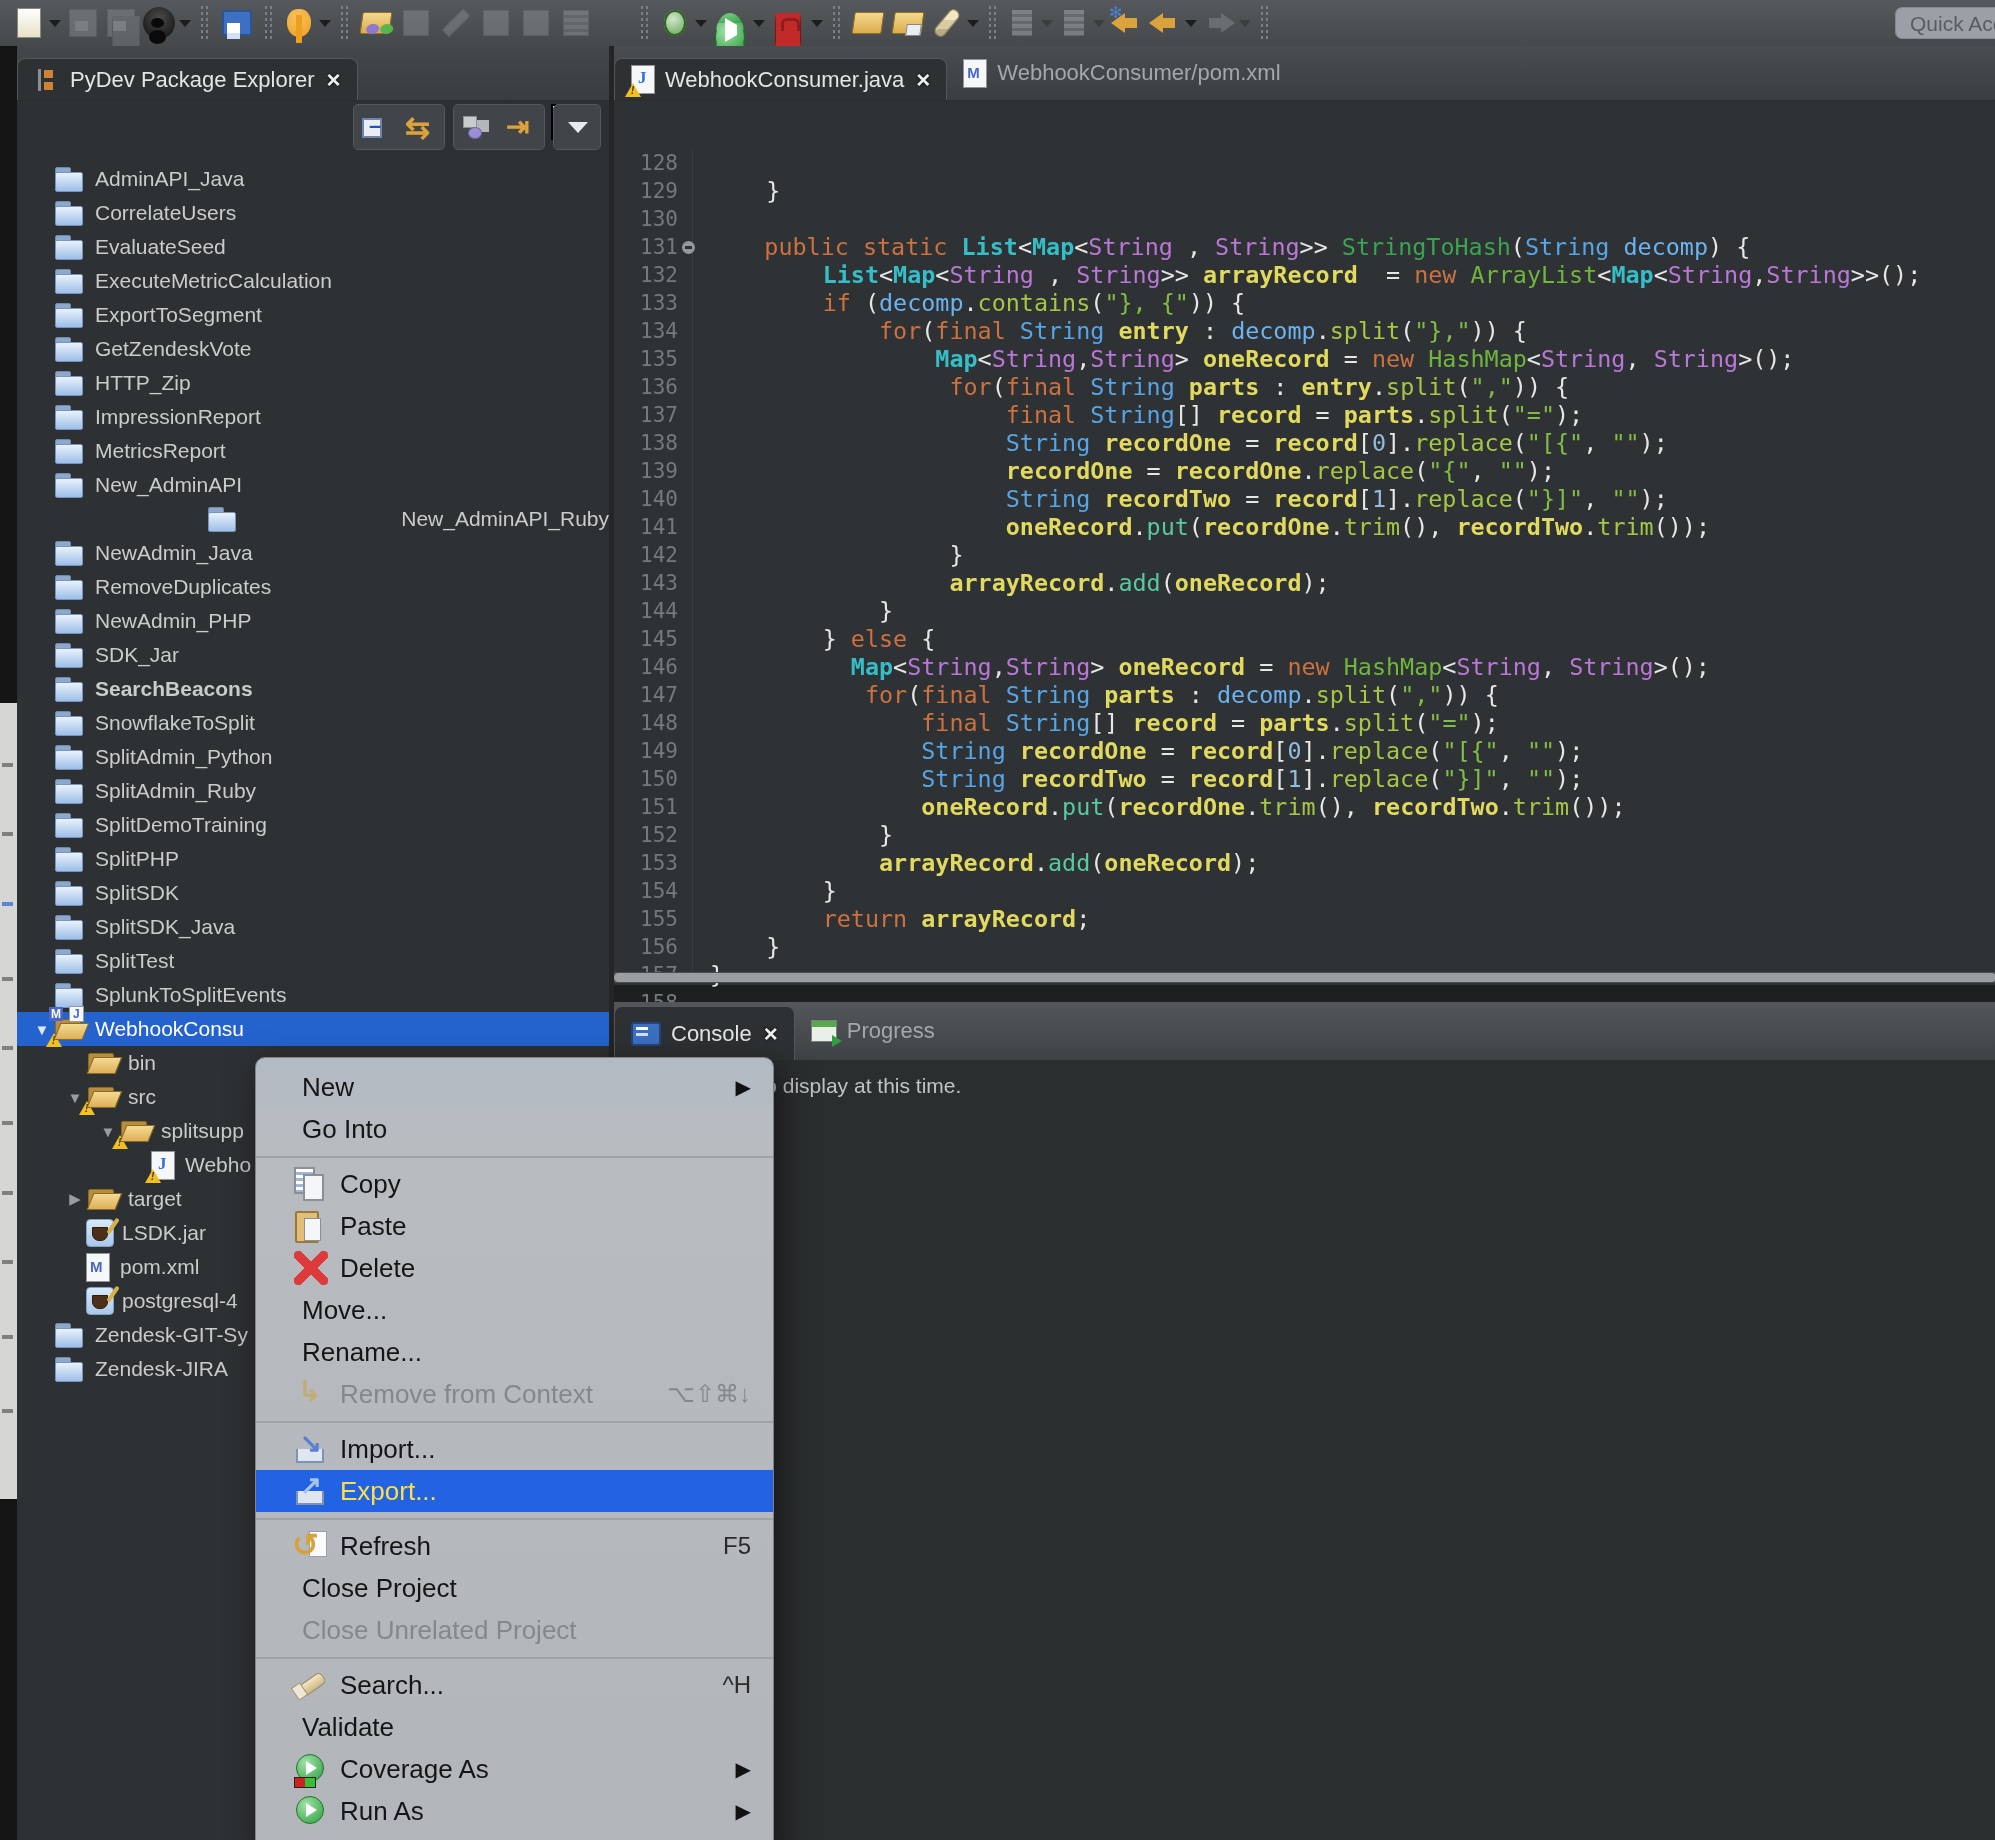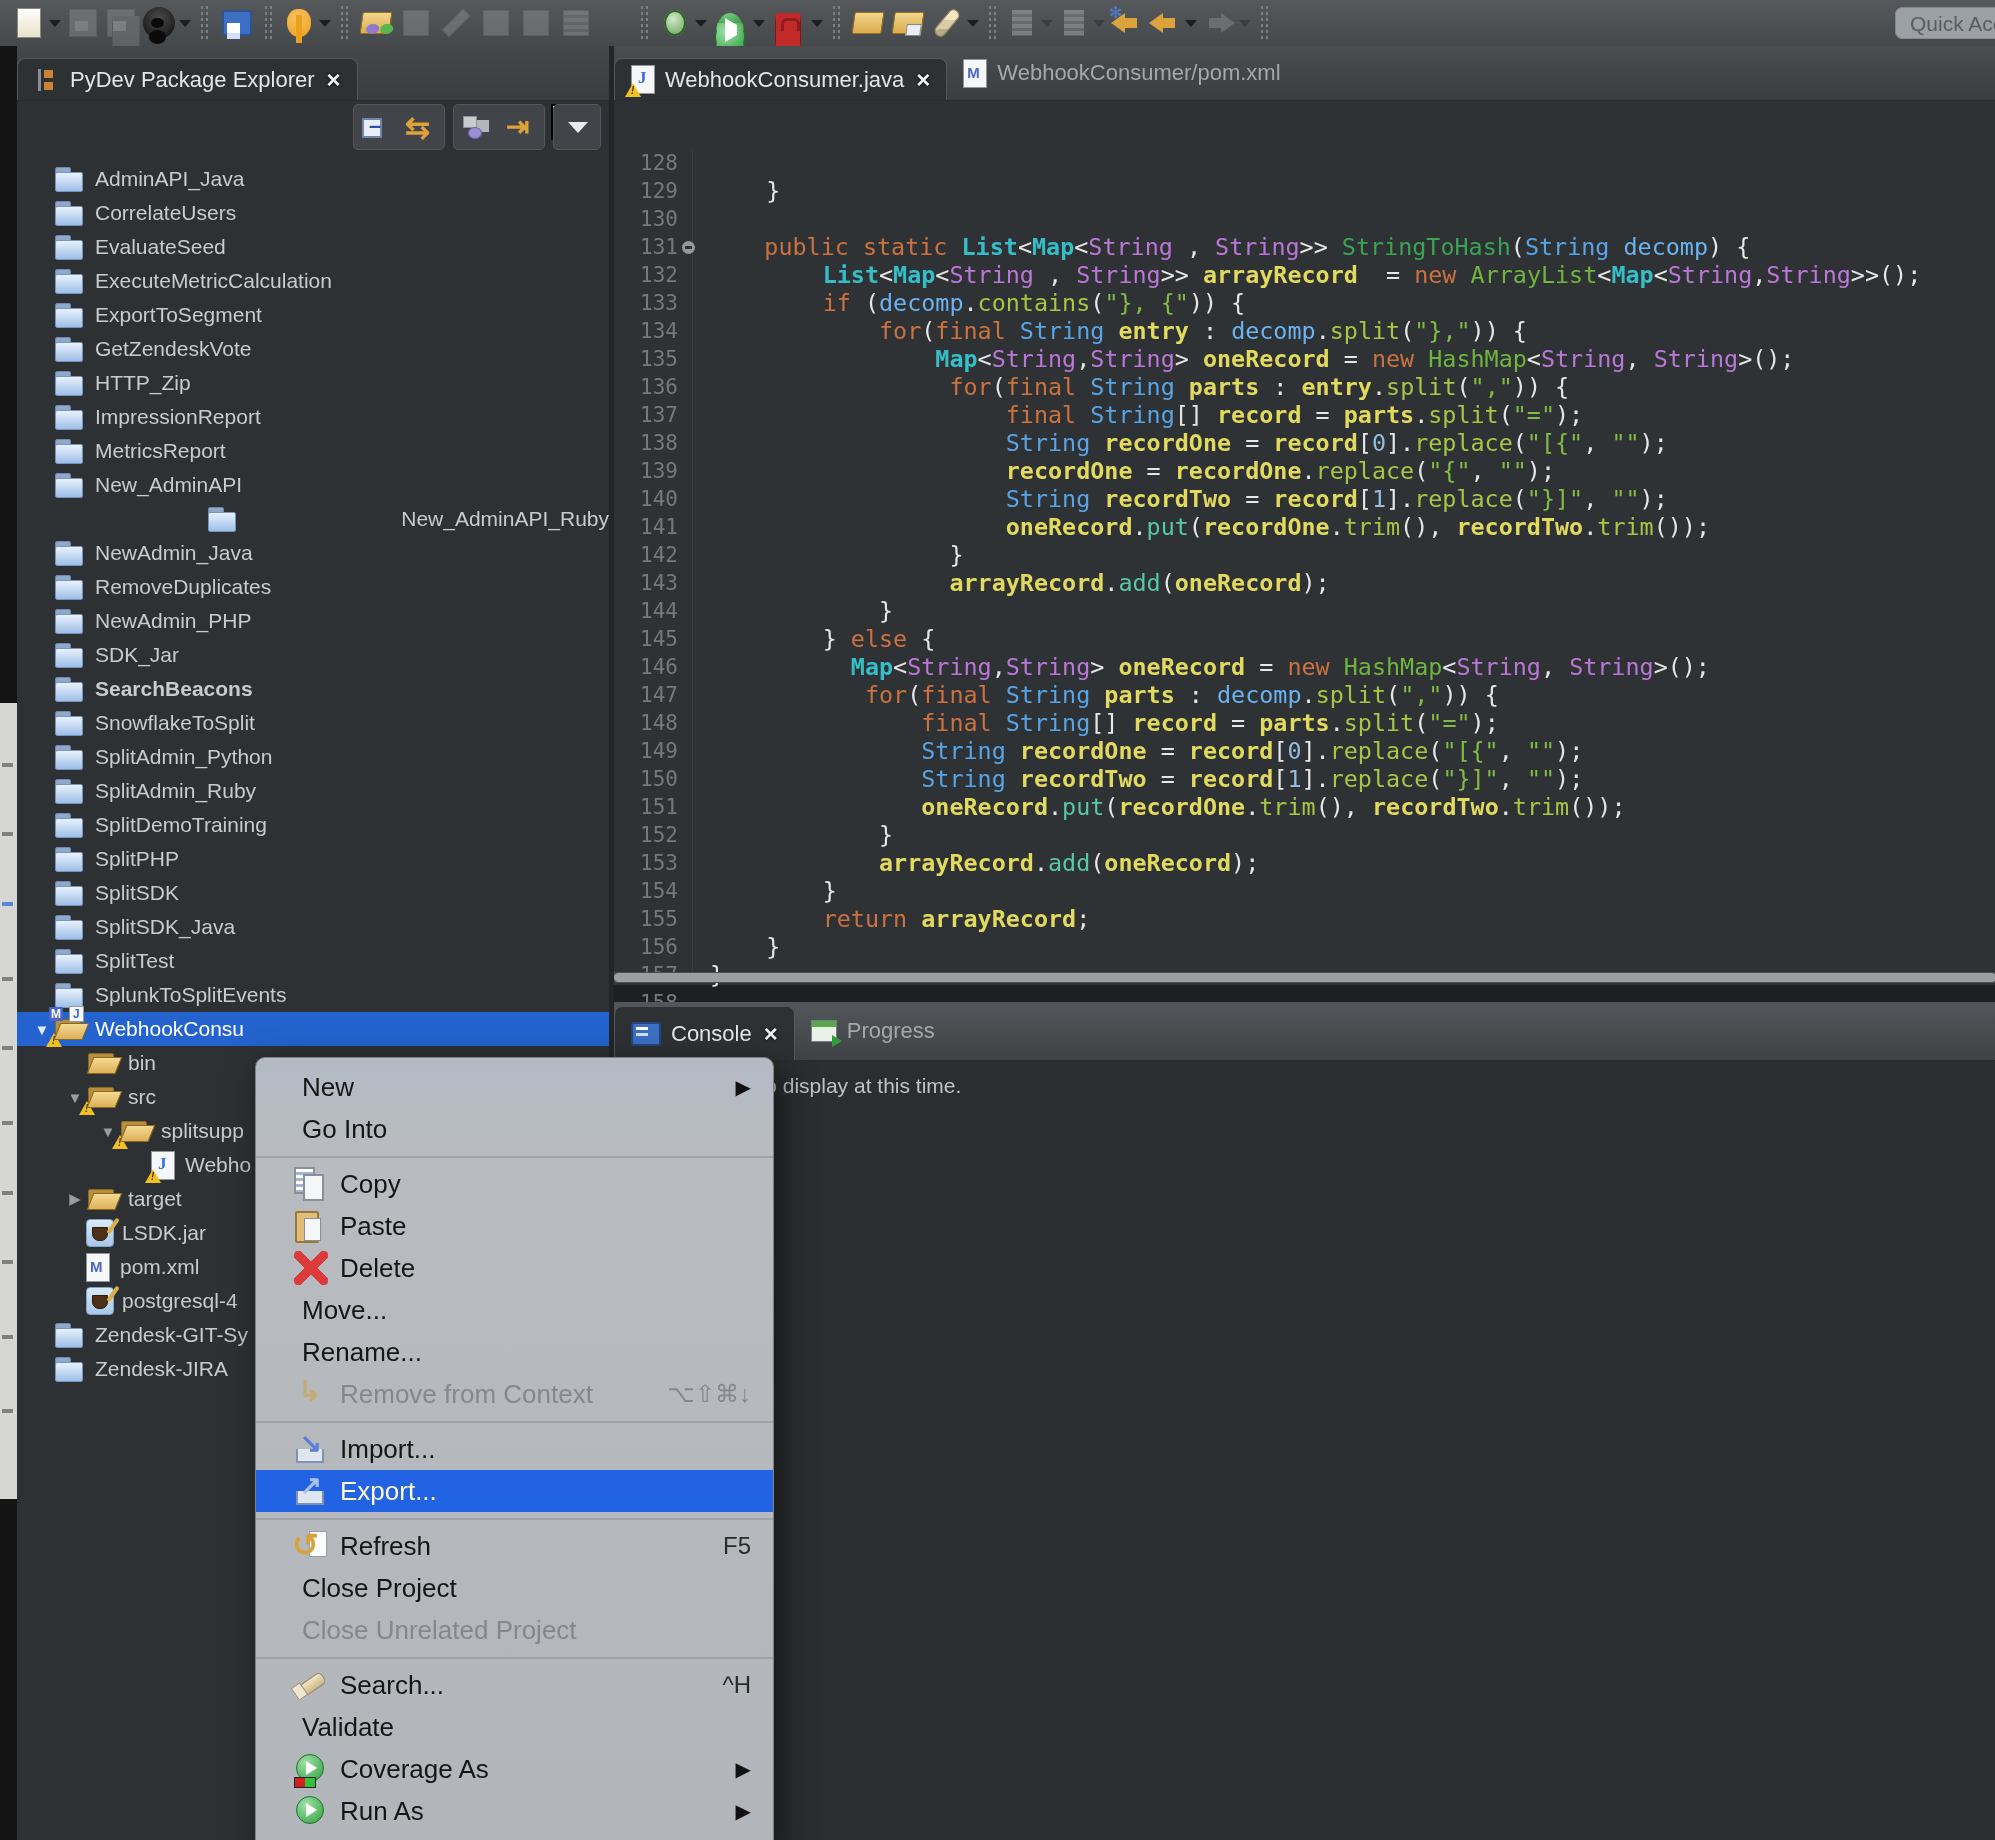--- a/index.html
+++ b/index.html
@@ -146,21 +146,21 @@
   #console{left:614px;top:1002px;width:1382px;height:856px;background:#2b2e2f;}
   #console .tabbar{height:58px;background:linear-gradient(#53565a,#404345);}
   #console .tab.active{margin-top:4px;}
   #console-msg{position:absolute;left:24px;top:72px;color:#c0c3c4;font-size:21px;}
 
   
   #ctxmenu{left:255px;top:1057px;width:519px;height:796px;background:linear-gradient(180deg,#b2bac4 0,#b8bcc0 90px,#b2b6ba 100%);
      border:1px solid #7e8286;border-radius:10px 10px 0 0;box-shadow:6px 10px 34px rgba(0,0,0,.55);
      padding-top:8px;box-sizing:border-box;overflow:hidden;}
   .mi{display:flex;align-items:center;height:42px;padding:0 22px 0 46px;color:#151515;font-size:26px;white-space:nowrap;}
-  .mi.hl{background:#2263e4;color:#fef9c3;}
+  .mi.hl{background:#2263e4;color:#fde047;}
   .mi.dis{color:#84888c;}
   .msep{height:13px;position:relative;}
   .msep::after{content:"";position:absolute;left:0;top:6px;width:100%;height:2px;background:#9fa3a7;}
   .mlabel{overflow:hidden;}
   .msc{margin-left:auto;font-size:24px;color:#2a2a2a;}
   .mi.dis .msc{color:#84888c;}
   .msub{margin-left:auto;font-size:20px;color:#111;}
   .mic{width:34px;height:34px;position:relative;margin:0 12px 0 -8px;flex:none;}
   .m-copy::before,.m-copy::after{content:"";position:absolute;width:17px;height:23px;background:#f4f6f8;border:2px solid #8c9094;}
   .m-copy::before{left:0px;top:0px;background:repeating-linear-gradient(#fff 0 3px,#9fb6d8 3px 6px);}

